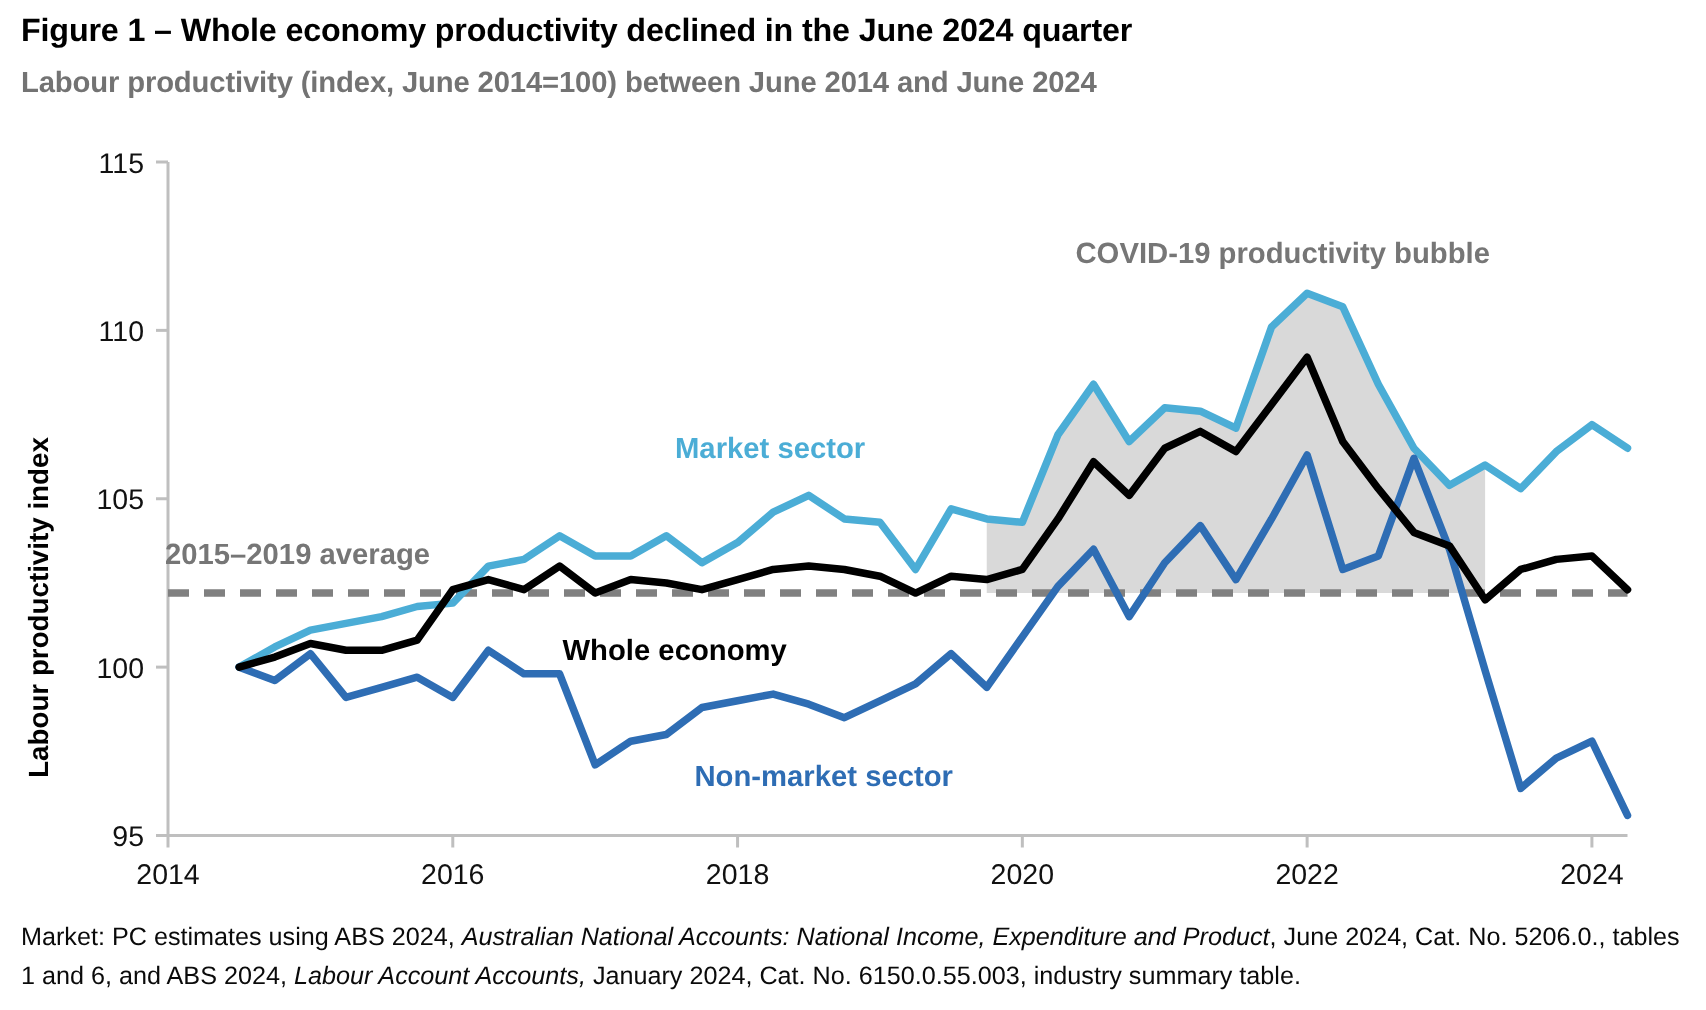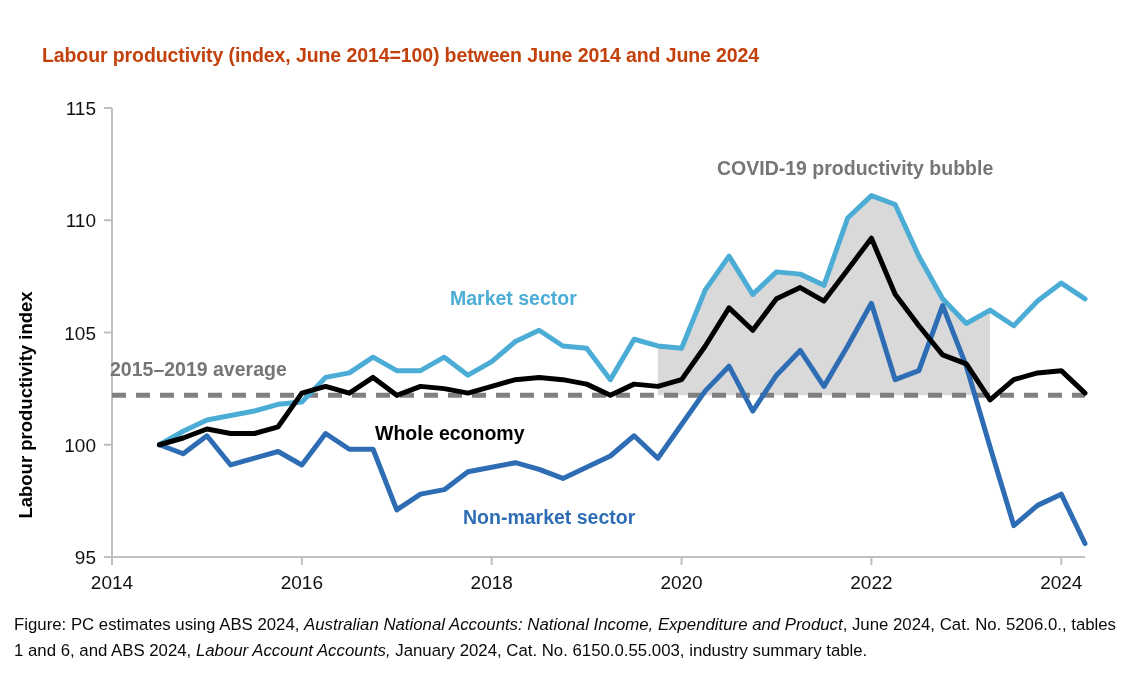--- a/index.html
+++ b/index.html
@@ -11,22 +11,22 @@
   }
   #page { position: relative; width: 1137px; height: 673px; overflow: hidden; background:#fff; }
 
   #title {
     position: absolute; left: 14px; top: 8px;
     font-size: 21.5px; font-weight: bold; color: #000000;
     letter-spacing: -0.1px; white-space: nowrap;
   }
   #subtitle {
     position: absolute; left: 14px; top: 44px;
-    font-size: 19.5px; font-weight: bold; color: #c2410c;
-    letter-spacing: -0.1px; white-space: nowrap; margin-left: 28px;
+    font-size: 19.5px; font-weight: bold; color: #737373;
+    letter-spacing: -0.1px; white-space: nowrap;
   }
 
   #chart-area { position: absolute; left: 0; top: 80px; width: 1137px; height: 520px; }
   #chart-svg { display: block; }
 
   .axis-tick-label { font-size: 19px; fill: #111111; font-family: "Liberation Sans", sans-serif; }
   .y-tick { text-anchor: end; }
   .x-tick { text-anchor: middle; }
   .axis-title {
     font-size: 18.5px; font-weight: bold; fill: #000000;
@@ -39,20 +39,21 @@
     font-size: 16.8px; color: #0a0a0a; line-height: 1.52;
     font-family: "Liberation Sans", sans-serif;
   }
   #source i { }
 </style>
 </head>
 <body>
 
 <div id="page">
 
+  <div id="title">Figure 1 – Whole economy productivity declined in the June 2024 quarter</div>
   <div id="subtitle">Labour productivity (index, June 2014=100) between June 2014 and June 2024</div>
 
   <div id="chart-area">
     <svg id="chart-svg" width="1137" height="520" viewBox="0 0 1137 520">
       <g id="shaded-region-group">
         <path id="bubble-path" fill="#D9D9D9" stroke="none" d="M657.829268292683,265.96999999999986L681.560975609756,268.21500000000003L705.2926829268292,209.84499999999986L729.0243902439024,176.1699999999999L752.7560975609756,214.33499999999992L776.4878048780488,191.88499999999993L800.2195121951219,194.13000000000017L823.951219512195,205.35500000000013L847.6829268292684,138.00500000000017L871.4146341463415,115.55500000000012L895.1463414634147,124.53499999999991L918.8780487804878,176.1699999999999L942.609756097561,218.82500000000005L966.3414634146342,243.5199999999999L990.0731707317074,230.04999999999998L990.0731707317074,315.3599999999999L657.829268292683,315.3599999999999Z"></path>
       </g>
       <g id="axes-group">
         <line id="y-axis-line" stroke="#BFBFBF" stroke-width="2" x1="112" y1="28" x2="112" y2="477"></line>
         <line id="x-axis-line" stroke="#BFBFBF" stroke-width="2" x1="112" y1="477" x2="1085" y2="477"></line>
@@ -96,16 +97,16 @@
         <text id="anno-covid" class="series-label" x="717" y="95" fill="#767676">COVID-19 productivity bubble</text>
         <text id="anno-average" class="series-label" x="110" y="296" fill="#767676">2015–2019 average</text>
         <text id="anno-market" class="series-label" x="450" y="225" fill="#4BADD6">Market sector</text>
         <text id="anno-whole" class="series-label" x="375" y="360" fill="#000000">Whole economy</text>
         <text id="anno-nonmarket" class="series-label" x="463" y="444" fill="#2E6DB4">Non-market sector</text>
       </g>
     </svg>
   </div>
 
   <div id="source">
-    <span>Figure: PC estimates using ABS 2024, </span><i>Australian National Accounts: National Income, Expenditure and Product</i><span>, June 2024, Cat. No. 5206.0., tables 1 and 6, and ABS 2024, </span><i>Labour Account Accounts,</i><span> January 2024, Cat. No. 6150.0.55.003, industry summary table.</span>
+    <span>Market: PC estimates using ABS 2024, </span><i>Australian National Accounts: National Income, Expenditure and Product</i><span>, June 2024, Cat. No. 5206.0., tables 1 and 6, and ABS 2024, </span><i>Labour Account Accounts,</i><span> January 2024, Cat. No. 6150.0.55.003, industry summary table.</span>
   </div>
 
 </div>
 
 </body></html>

